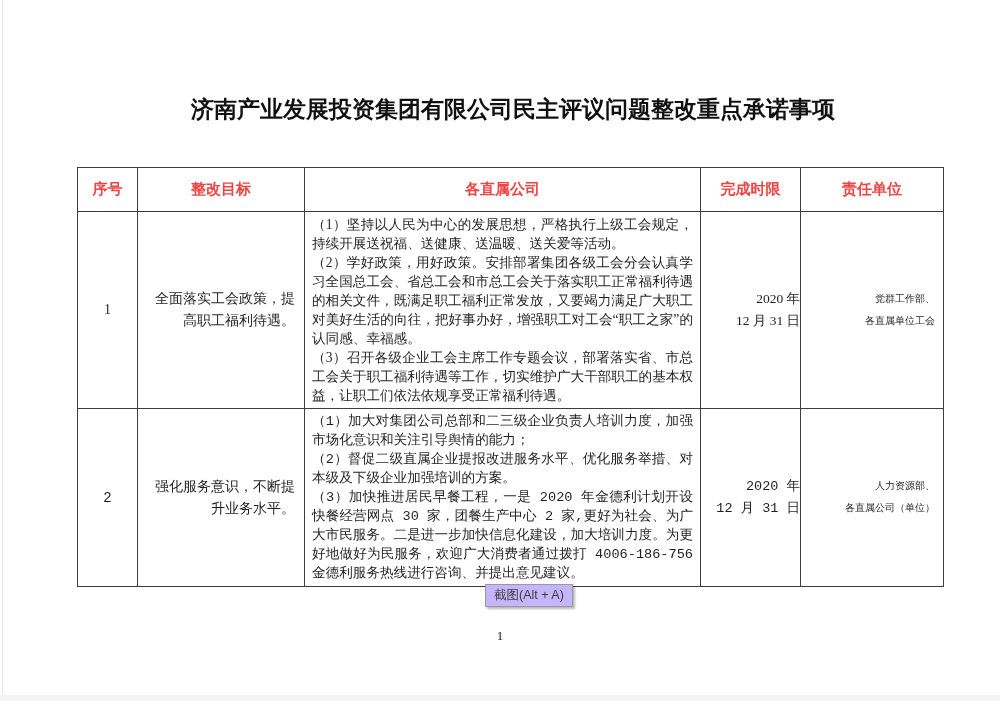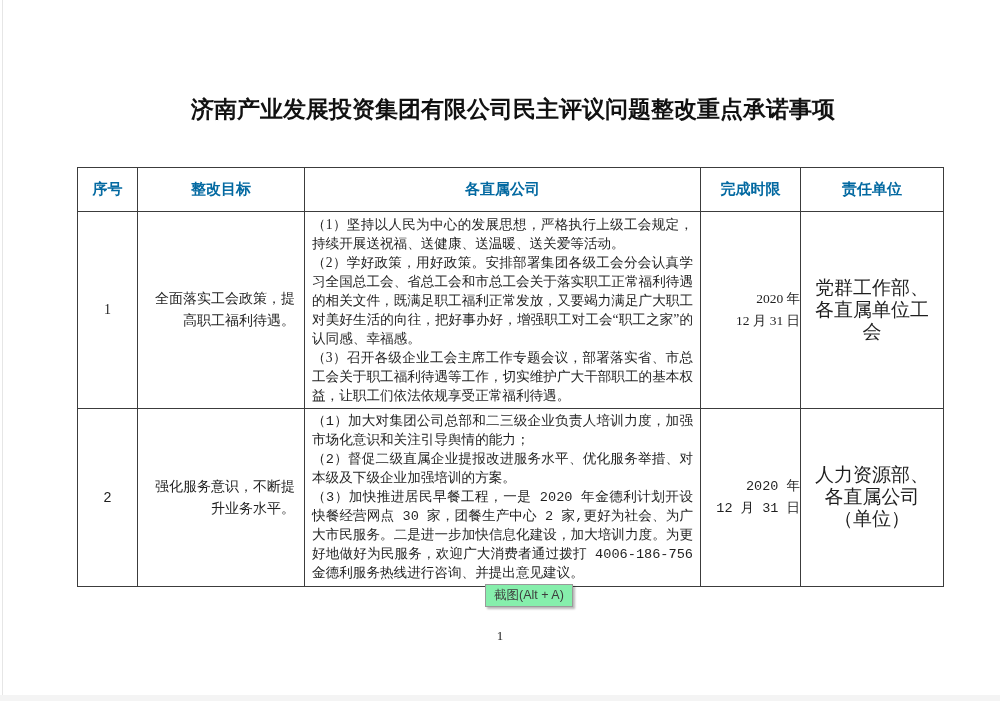--- a/index.html
+++ b/index.html
@@ -51,21 +51,21 @@
     border: 1px solid #3c3c3c;
     vertical-align: middle;
     background: #fff;
   }
   table.main-table th {
     height: 44px;
     font-family: "Liberation Sans", "DejaVu Sans", sans-serif;
     font-size: 15px;
     font-weight: bold;
     text-align: center;
-    color: #0369a1;
+    color: #ef4444;
   }
   tr.data-row-1 td { height: 191px; margin-top: 40px; }
   tr.data-row-2 td { height: 171px; font-family: Liberation Mono, monospace; }
   td.cell-index {
     text-align: center;
     font-size: 14px;
     font-family: "Liberation Serif", "DejaVu Serif", serif;
   }
   td.cell-target {
     padding: 6px 9px;
@@ -82,35 +82,35 @@
     white-space: pre-line;
   }
   td.cell-deadline {
     text-align: right;
     font-size: 13.5px;
     line-height: 22px;
     white-space: pre-line;
   }
   td.cell-unit {
     padding: 4px 8px;
-    font-size: 19px;
+    font-size: 10px;
     line-height: 22px;
-    text-align: center;
+    text-align: right;
     white-space: pre-line;
   }
   .screenshot-tooltip {
     position: absolute;
     left: 485px;
     top: 584px;
     height: 23px;
     padding: 0 8px;
     display: flex;
     align-items: center;
     justify-content: center;
-    background: #86efac;
+    background: #c4b5fd;
     border: 1px solid #9a9a9a;
     box-shadow: 2px 2px 2px rgba(0,0,0,0.28);
     font-family: "Liberation Sans", "DejaVu Sans", sans-serif;
     font-size: 12.5px;
     color: #3d3d3d;
     cursor: pointer;
   }
   .page-number {
     position: absolute;
     top: 628px;

